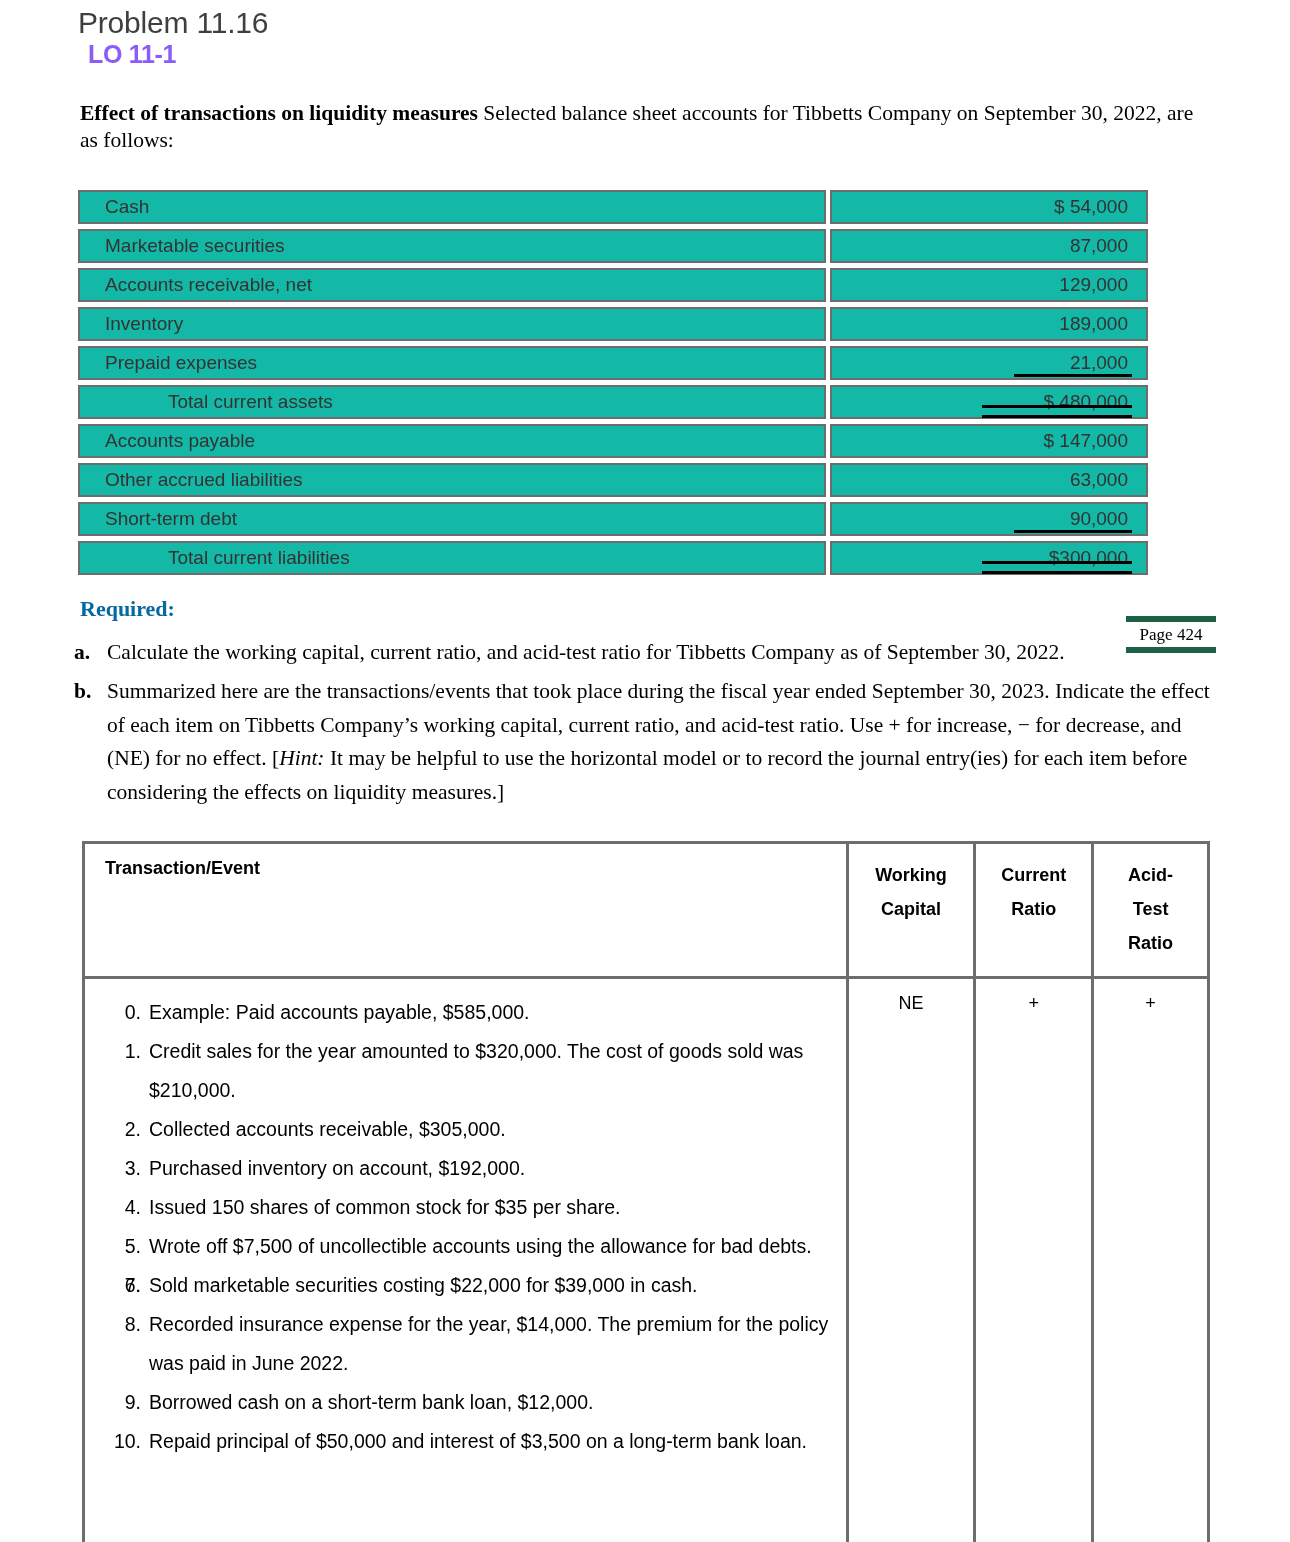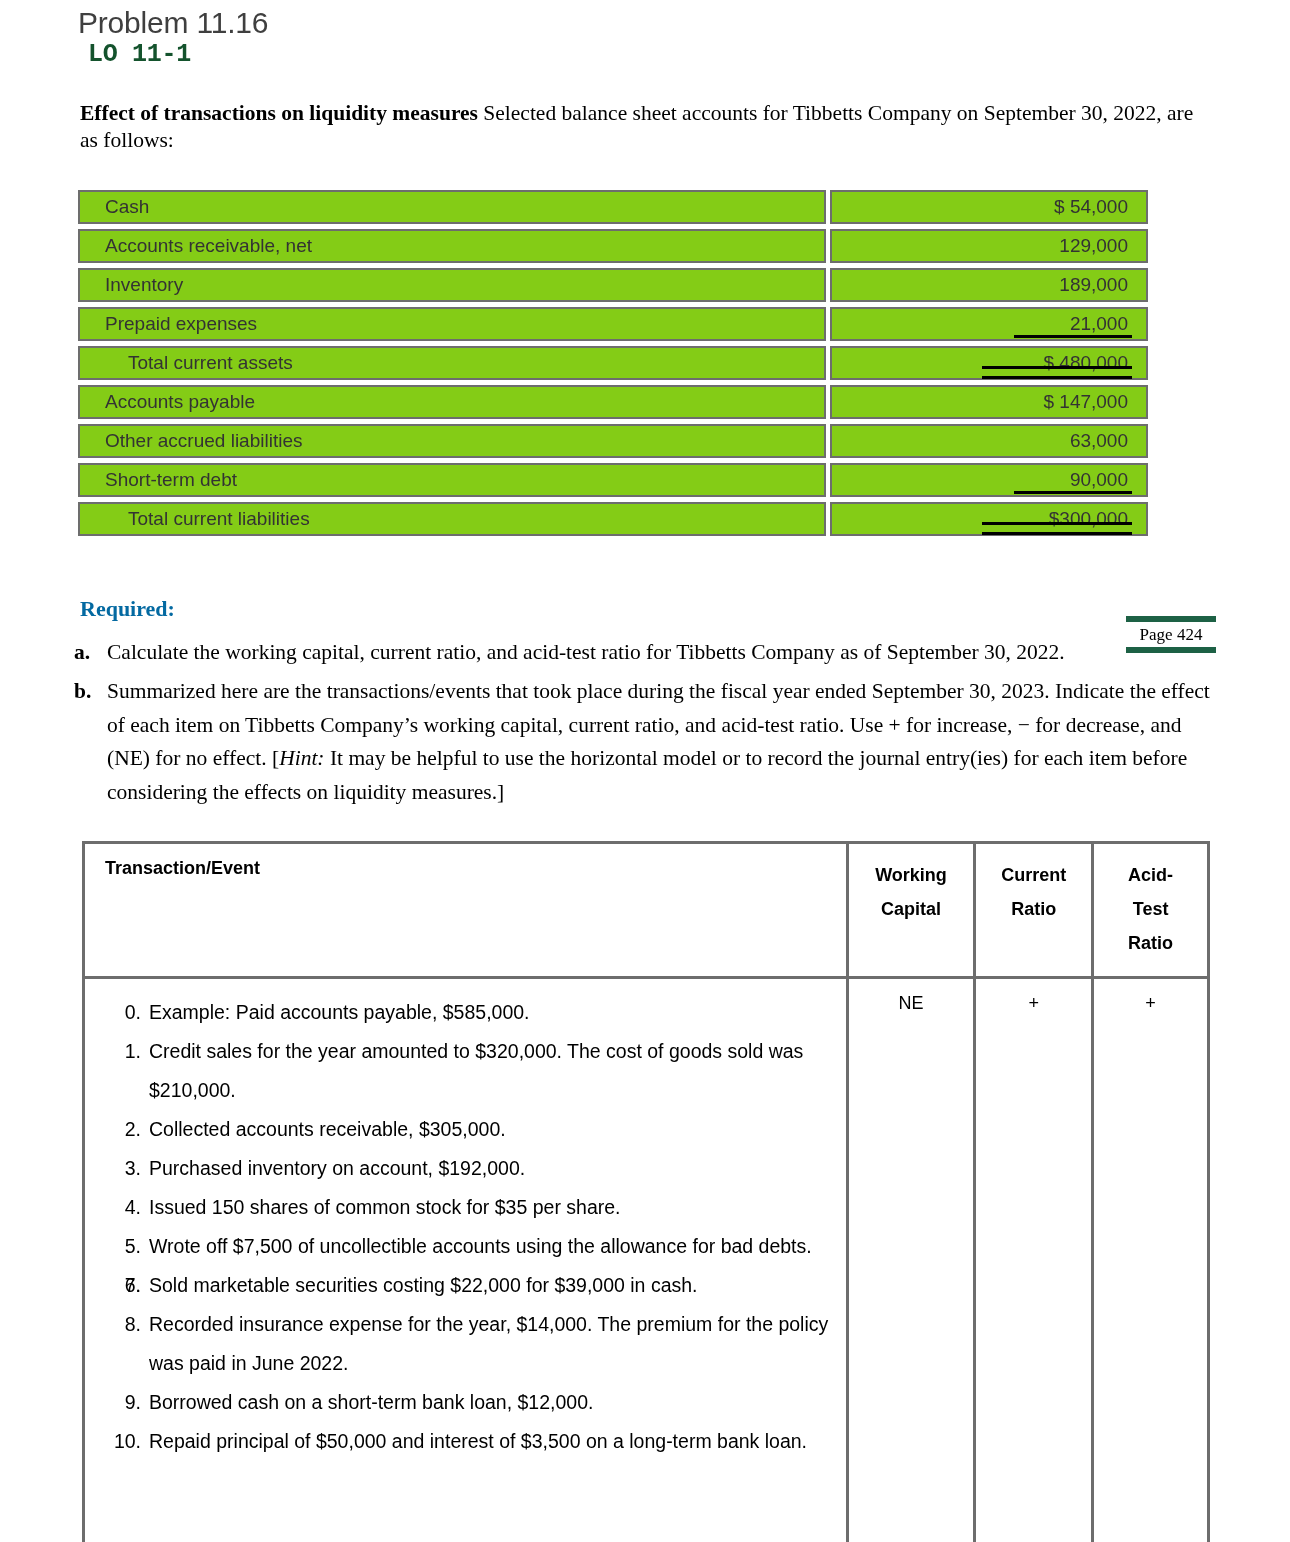--- a/index.html
+++ b/index.html
@@ -31,24 +31,24 @@
     font-family: "Liberation Sans", sans-serif;
     font-size: 30px;
     font-weight: 400;
     color: #3f3f3f;
     letter-spacing: -0.2px;
   }
   .lo-tag {
     position: absolute;
     left: 88px;
     top: 40px;
-    font-family: Liberation Mono, monospace;
+    font-family: Liberation Sans, sans-serif;
     font-size: 25px;
     font-weight: bold;
-    color: #14532d;
+    color: #8b5cf6;
     letter-spacing: -0.3px;
   }
 
   
   .intro {
     position: absolute;
     left: 80px;
     top: 100px;
     width: 1120px;
     font-family: "Liberation Serif", serif;
@@ -64,35 +64,35 @@
     left: 78px;
     top: 190px;
     width: 1130px;
   }
   .bs-row {
     display: flex;
     height: 34px;
     margin-bottom: 5px;
   }
   .bs-label, .bs-value {
-    background: #84cc16;
+    background: #14b8a6;
     border: 2.5px solid #6d6d6d;
     box-sizing: border-box;
     height: 34px;
     display: flex;
     align-items: center;
     font-family: "Liberation Sans", sans-serif;
     font-size: 19px;
     color: #333333;
   }
   .bs-label {
     width: 748px;
     padding-left: 25px;
   }
-  .bs-label.indent { padding-left: 48px; }
+  .bs-label.indent { padding-left: 88px; }
   .bs-value {
     width: 318px;
     margin-left: 4px;
     justify-content: flex-end;
     padding-right: 18px;
     position: relative;
   }
   .bs-value .amt { display: inline-block; }
   .bs-value.rule::after {
     content: "";
@@ -242,20 +242,26 @@
 
   <div class="intro">
     <b>Effect of transactions on liquidity measures</b><span> Selected balance sheet accounts for Tibbetts Company on September 30, 2022, are as follows:</span>
   </div>
 
   <div class="bs-table" id="bs-table">
       <div class="bs-row">
         <div class="bs-label">Cash</div>
         <div class="bs-value">
           <span class="amt">$  54,000</span>
+        </div>
+      </div>
+      <div class="bs-row">
+        <div class="bs-label">Marketable securities</div>
+        <div class="bs-value">
+          <span class="amt">87,000</span>
         </div>
       </div>
       <div class="bs-row">
         <div class="bs-label">Accounts receivable, net</div>
         <div class="bs-value">
           <span class="amt">129,000</span>
         </div>
       </div>
       <div class="bs-row">
         <div class="bs-label">Inventory</div>

